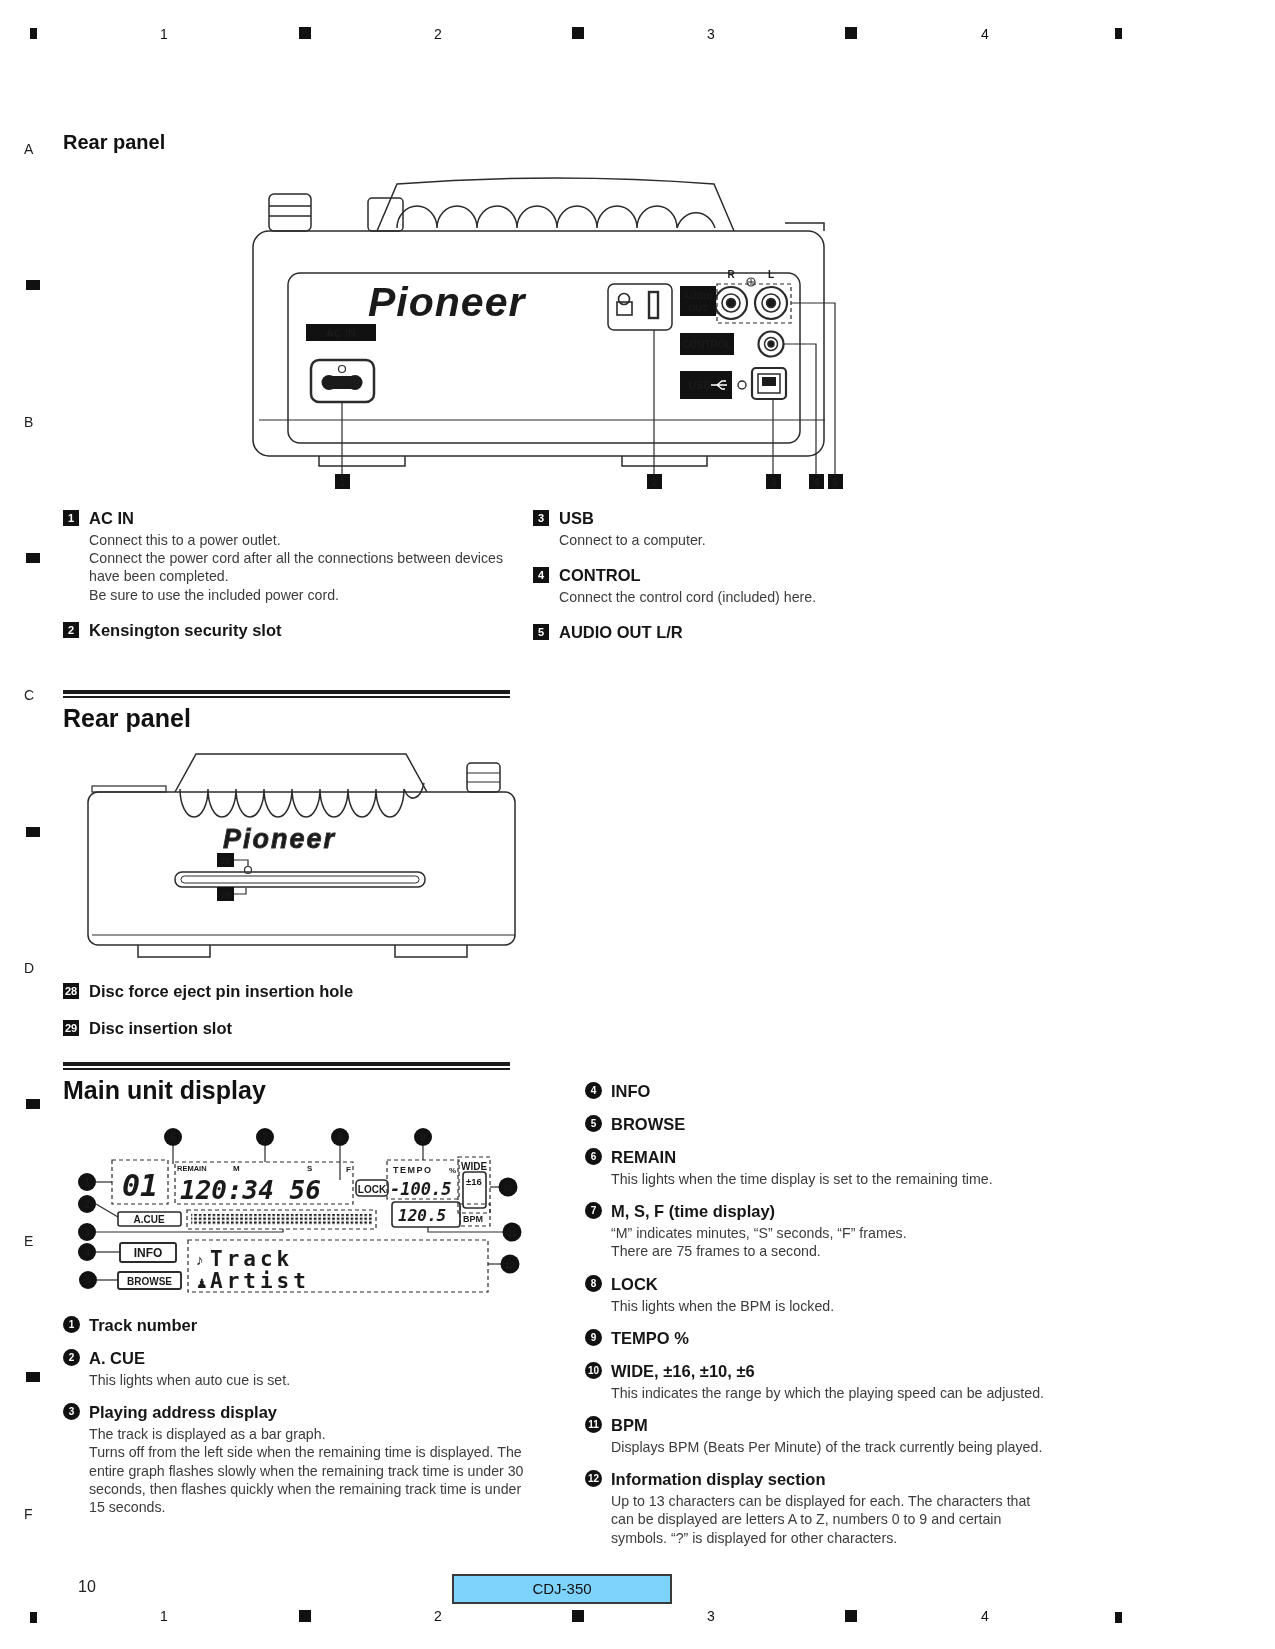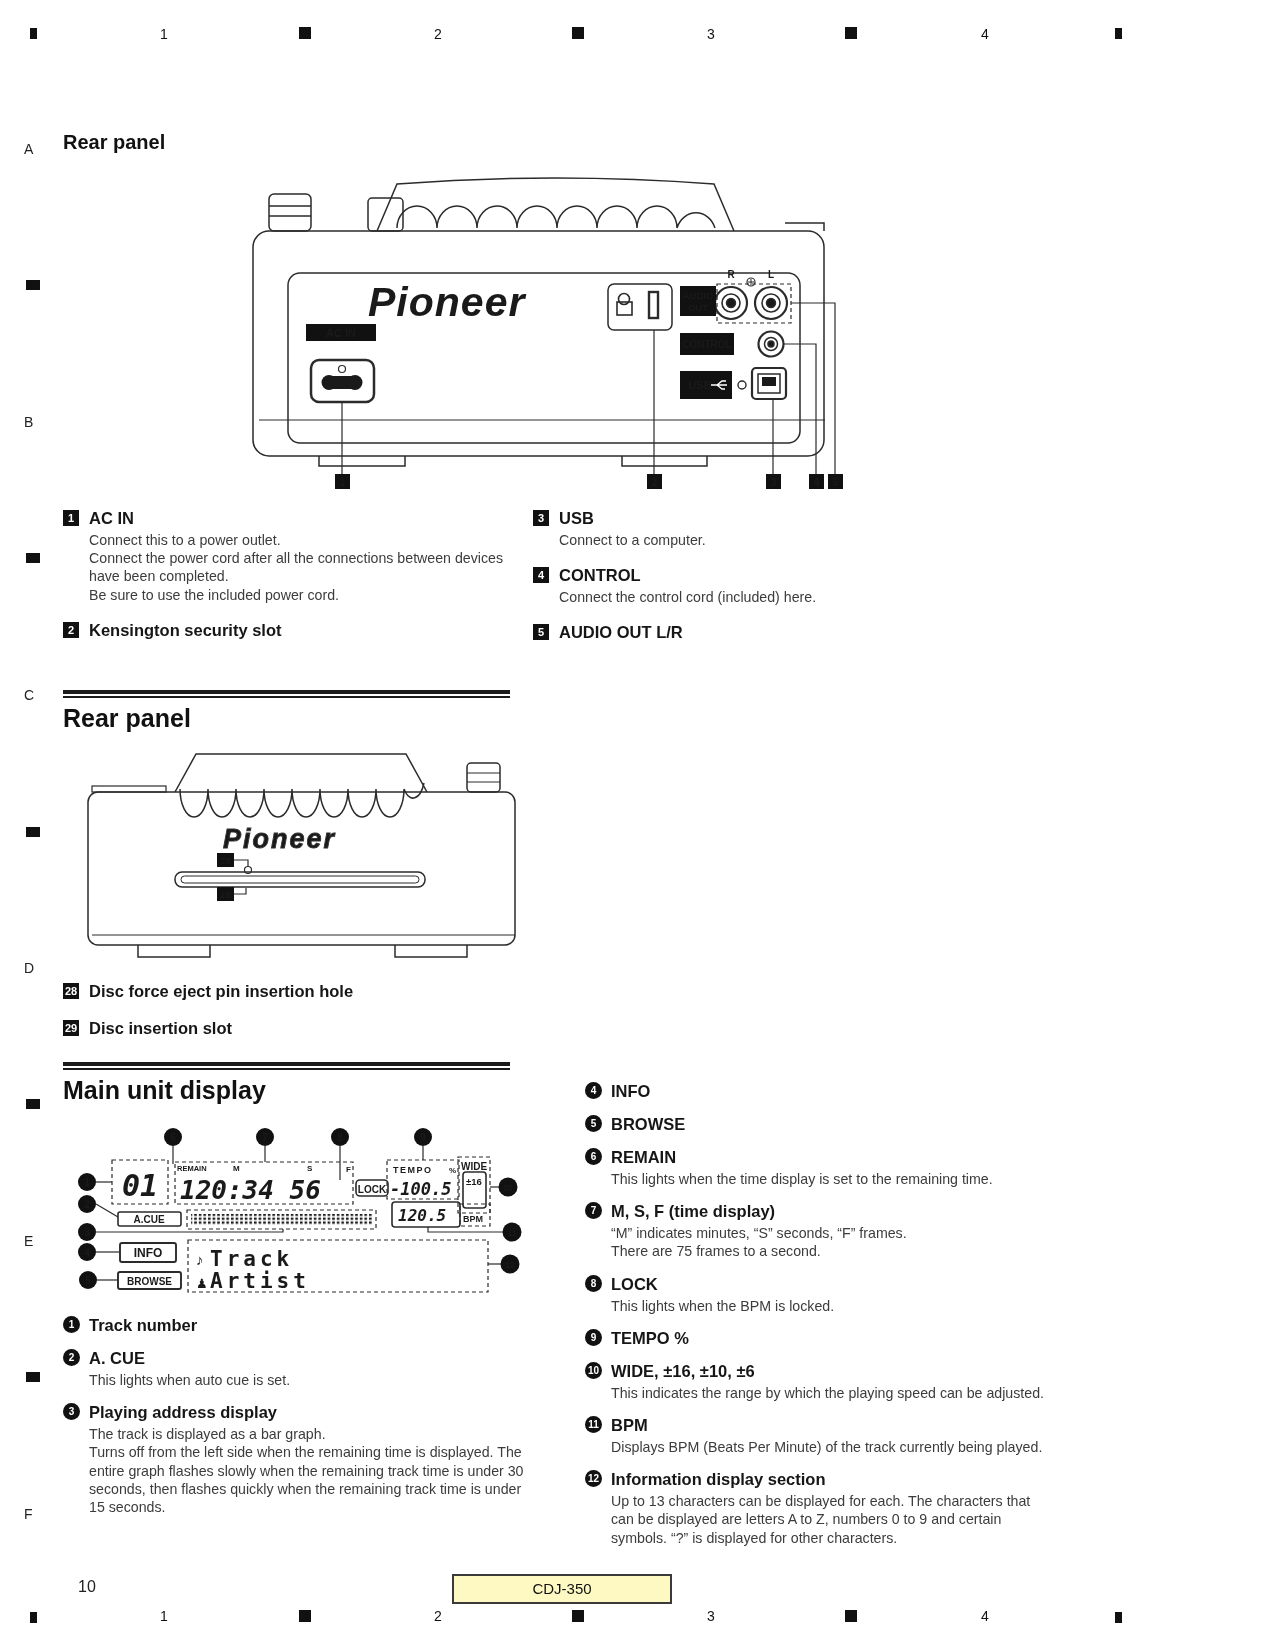--- a/index.html
+++ b/index.html
@@ -19,21 +19,21 @@
   .item{margin-bottom:16px;}
   .item-head{display:flex;align-items:flex-start;margin-bottom:3px;}
   .sq-badge{flex:0 0 auto;display:inline-block;width:16px;height:16px;background:#111;color:#fff;
             font-size:11px;font-weight:bold;text-align:center;line-height:16px;margin-right:10px;margin-top:2px;}
   .ci-badge{flex:0 0 auto;display:inline-block;width:17px;height:17px;border-radius:50%;background:#111;color:#fff;
             font-size:10px;font-weight:bold;text-align:center;line-height:17px;margin-right:9px;margin-top:1px;}
   .item-title{font-size:16.5px;font-weight:bold;line-height:20px;color:#161616;}
   .item-body{padding-left:26px;color:#3c3c3c;}
   .item-body div{font-size:14.2px;line-height:18.2px;}
   .footer-page{position:absolute;left:78px;top:1578px;font-size:16px;color:#222;}
-  .model-box{position:absolute;left:452px;top:1574px;width:216px;height:26px;background:#fef9c3;
+  .model-box{position:absolute;left:452px;top:1574px;width:216px;height:26px;background:#7dd3fc;
              border:2px solid #3a3a3a;text-align:center;line-height:26px;font-size:15px;color:#111;}
   svg text{fill:#1a1a1a;}
   .seg{font-family:"DejaVu Sans Mono",monospace;font-weight:700;font-style:italic;}
   .dotm{font-family:"DejaVu Sans Mono",monospace;font-weight:700;}
   .lcdb{font-family:"Liberation Sans",sans-serif;font-weight:700;}
 </style>
 </head>
 <body>
 
 <div class="page">

